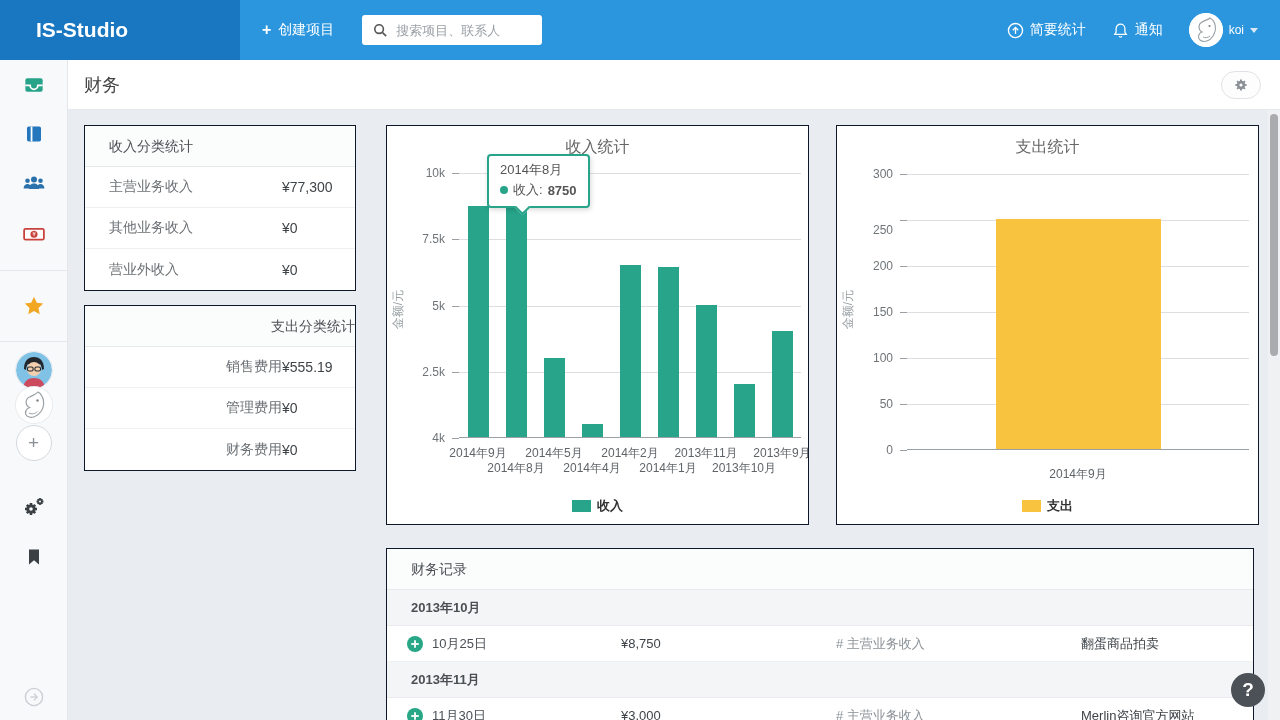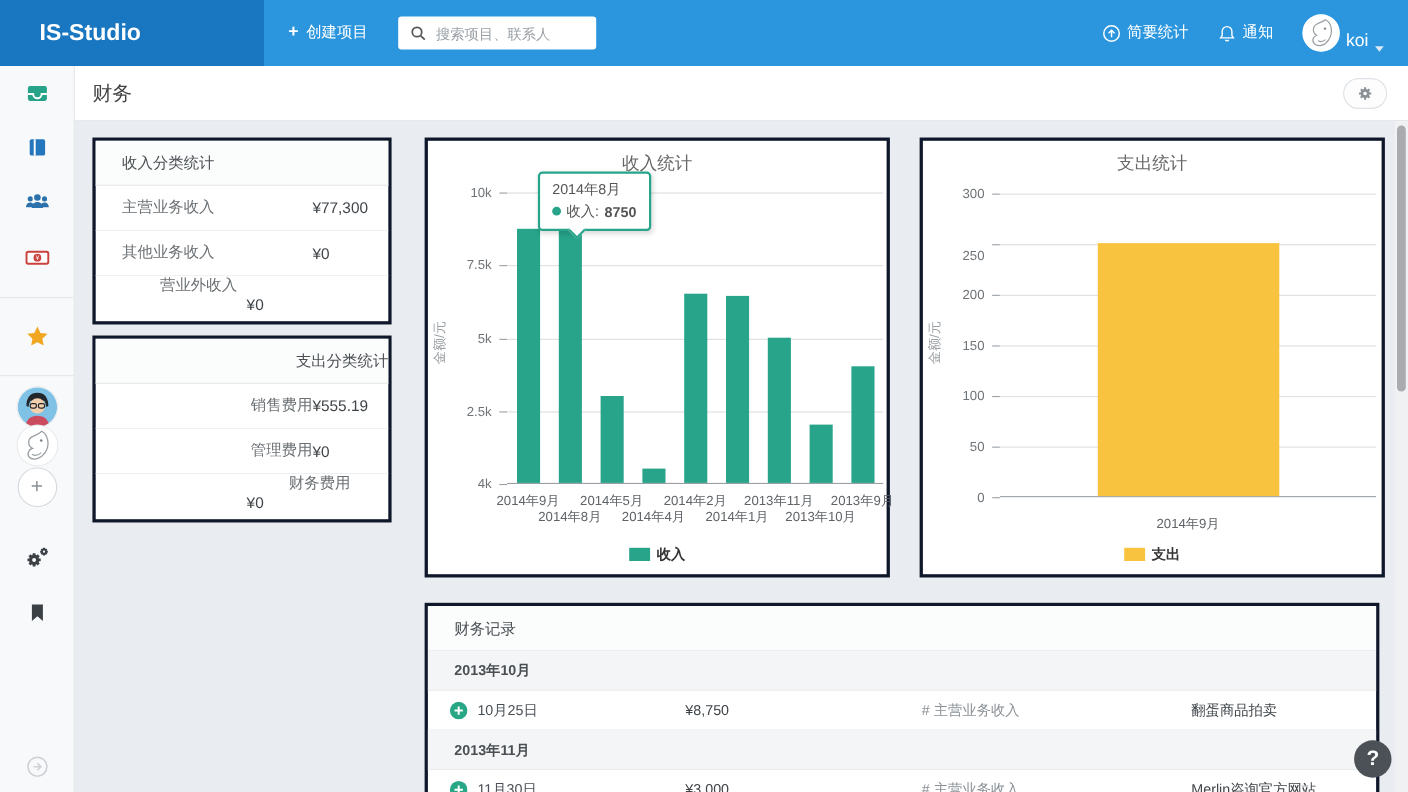--- a/index.html
+++ b/index.html
@@ -12,44 +12,44 @@
   .nav-main { flex:1; height:60px; display:flex; align-items:center; }
   .create-btn { display:flex; align-items:center; gap:7px; color:#fff; font-size:14px; margin-left:22px; cursor:pointer; }
   .create-plus { font-size:16px; font-weight:bold; line-height:1; }
   .searchbox { position:relative; margin-left:28px; width:180px; height:30px; background:#fff; border-radius:3px; display:flex; align-items:center; }
   .searchbox svg { margin-left:11px; }
   .searchbox input { border:0; outline:0; width:130px; margin-left:8px; font-size:13px; color:#444; font-family:inherit; background:transparent; }
   .searchbox input::placeholder { color:#9aa0a6; }
   .nav-right { margin-left:auto; display:flex; align-items:center; gap:26px; padding-right:22px; }
   .nav-item { display:flex; align-items:center; gap:6px; color:#fff; font-size:14px; cursor:pointer; }
   .nav-avatar { width:34px; height:34px; border-radius:50%; background:#fff; overflow:hidden; }
-  .nav-user { display:flex; align-items:flex-end; gap:6px; color:#fff; font-size:16px; cursor:pointer; }
+  .nav-user { display:flex; align-items:center; gap:6px; color:#fff; font-size:12px; cursor:pointer; }
   .caret { width:0; height:0; border-left:4px solid transparent; border-right:4px solid transparent; border-top:5px solid #dce9f5; }
 
   
   .sidebar { position:absolute; top:60px; left:0; width:68px; bottom:0; background:#f8f9fb; border-right:1px solid #e4e7ea; z-index:20; }
   .side-icon { position:absolute; left:50%; transform:translate(-50%,-50%); cursor:pointer; display:flex; align-items:center; justify-content:center; }
   .side-divider { position:absolute; left:0; width:100%; height:1px; background:#e4e7ea; }
   .plus-circle { width:36px; height:36px; border-radius:50%; background:#fff; border:1px solid #d5d9dd; color:#8a9097; font-size:19px; display:flex; align-items:center; justify-content:center; }
   .mini-avatar { width:36px; height:36px; border-radius:50%; overflow:hidden; background:#fff; box-shadow:0 0 0 1px #e8eaec; }
 
   
   .page-header { position:absolute; top:60px; left:68px; right:0; height:50px; background:#fff; border-bottom:1px solid #e6e8eb; display:flex; align-items:center; z-index:10; }
   .page-title { font-size:18px; color:#444; margin-left:16px; }
   .settings-pill { position:absolute; right:19px; top:11px; width:40px; height:28px; background:#fdfdfd; border:1px solid #dfe3e7; border-radius:14px; display:flex; align-items:center; justify-content:center; cursor:pointer; }
   .page-body { position:absolute; top:110px; left:68px; right:0; bottom:0; overflow:hidden; }
 
-  .card { position:absolute; background:#fff; border:3px solid #0f172a; }
+  .card { position:absolute; background:#fff; border:1px solid #0f172a; }
   .card-header { height:41px; line-height:41px; padding-left:24px; font-size:14px; color:#4a4f54; background:#fbfcfc; border-bottom:1px solid #e7e9ec; }
 
   
   .stats-income { left:16px; top:15px; width:272px; }
   .stats-expense { left:16px; top:195px; width:272px;text-align:right; }
   .stat-row { height:41px; display:flex; align-items:center; padding-left:24px; border-bottom:1px solid #eef0f2; font-size:14px; }
-  .stat-row:last-child { border-bottom:none;flex-direction:column; }
+  .stat-row:last-child { border-bottom:none; }
   .stat-label { color:#6b7074; width:173px; }
   .stat-value { color:#3f4periods448; color:#3f4448; }
 
   
   .chart-card { width:423px; height:400px; }
   .chart-income { left:318px; top:15px; }
   .chart-expense { left:768px; top:15px; }
   .chart-title { position:absolute; top:11px; left:0; width:100%; text-align:center; font-size:16px; color:#676767; }
   .ylabel { position:absolute; left:-34px; top:175px; width:90px; text-align:center; transform:rotate(-90deg); font-size:12px; color:#9aa0a4; }
   .plot { position:absolute; border-bottom:1px solid #9aa0a6; }

